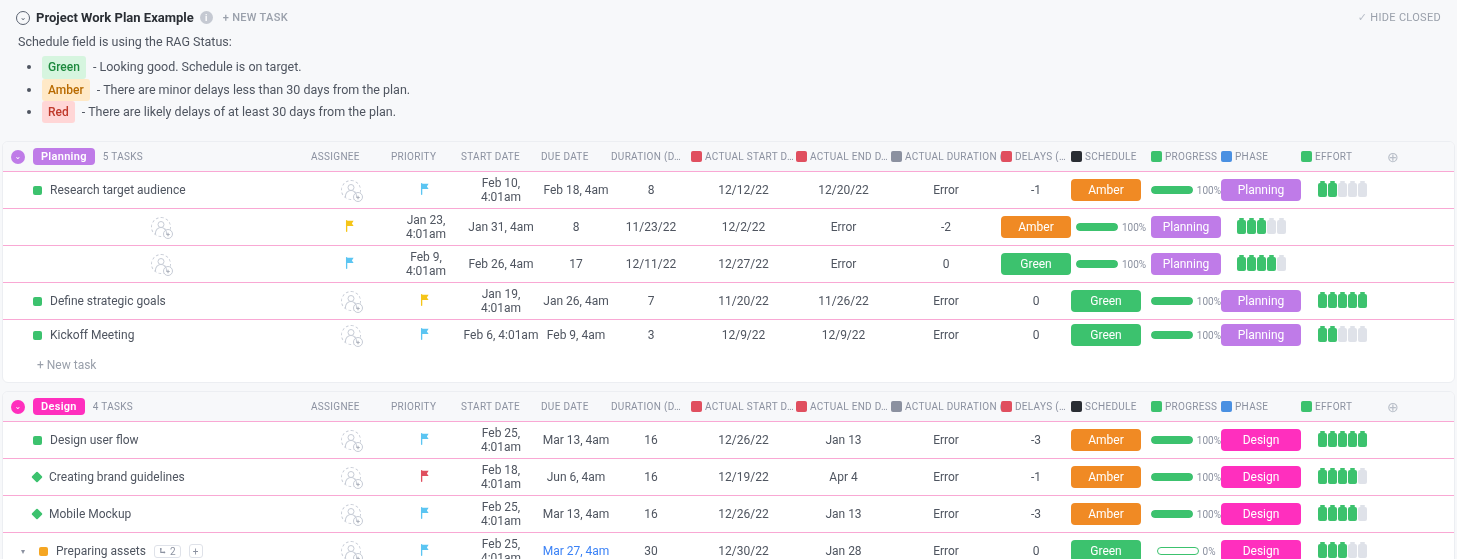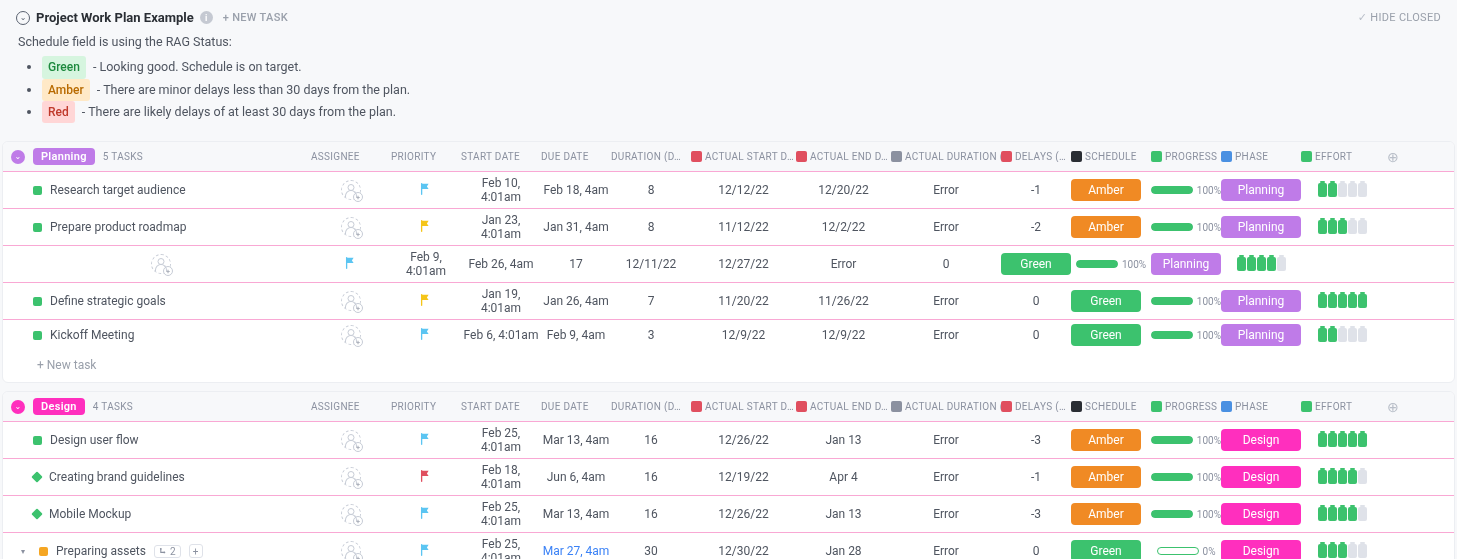--- a/index.html
+++ b/index.html
@@ -325,39 +325,33 @@
     <div class="effort">
           <span class="bat full"></span>
           <span class="bat full"></span>
           <span class="bat empty"></span>
           <span class="bat empty"></span>
           <span class="bat empty"></span>
         </div>
     <div></div>
   </div>
       <div class="row">
-    <div class="tname">
-
-      <span class="status-sq" style="background:#3cc26e"></span>
-      <span>Prepare product roadmap</span>
-
-    </div>
     <div class="cell">
           <div class="assignee">
             <span class="plus">+</span>
           </div>
         </div>
     <div class="flag"><svg viewBox="0 0 16 16">
             <path d="M3 2 v12" stroke="#f5c518" stroke-width="1.5" stroke-linecap="round"></path>
             <path d="M3 2 h8 l-2 3 l2 3 h-8 z" fill="#f5c518"></path>
           </svg></div>
     <div class="cell">Jan 23, 4:01am</div>
     <div class="cell ">Jan 31, 4am</div>
     <div class="cell">8</div>
-    <div class="cell">11/12/22</div>
+    <div class="cell">11/23/22</div>
     <div class="cell">12/2/22</div>
     <div class="cell">Error</div>
     <div class="cell">-2</div>
     <div>
           <div class="sched-pill sched-Amber">Amber</div>
         </div>
     <div class="progress-wrap">
       <div class="pbar">
             <div class="fill" style="width:100%"></div>
           </div>

